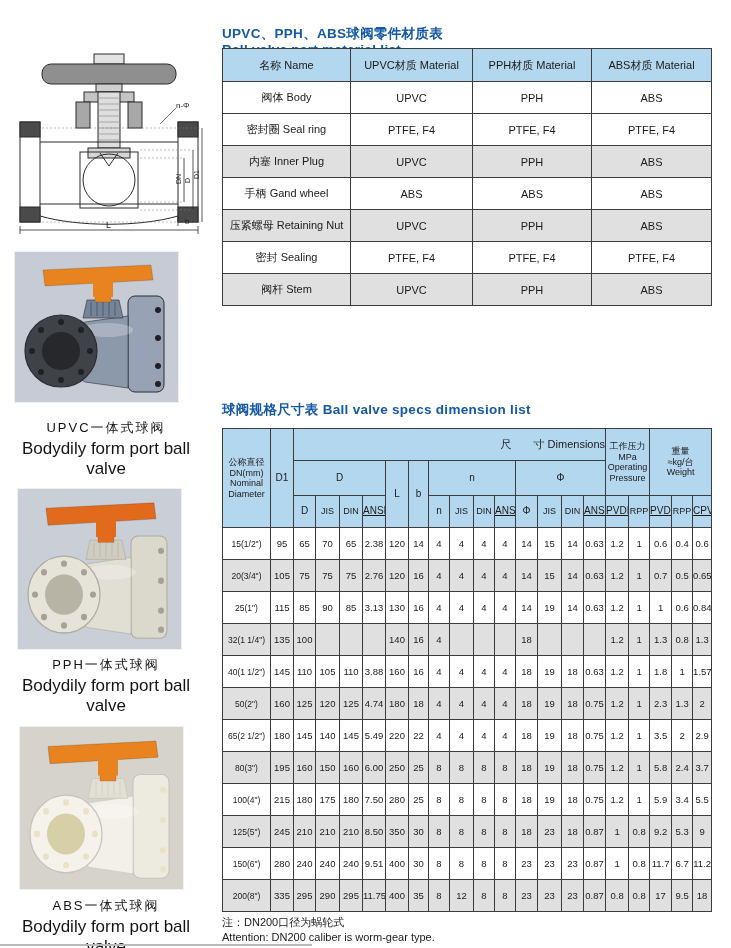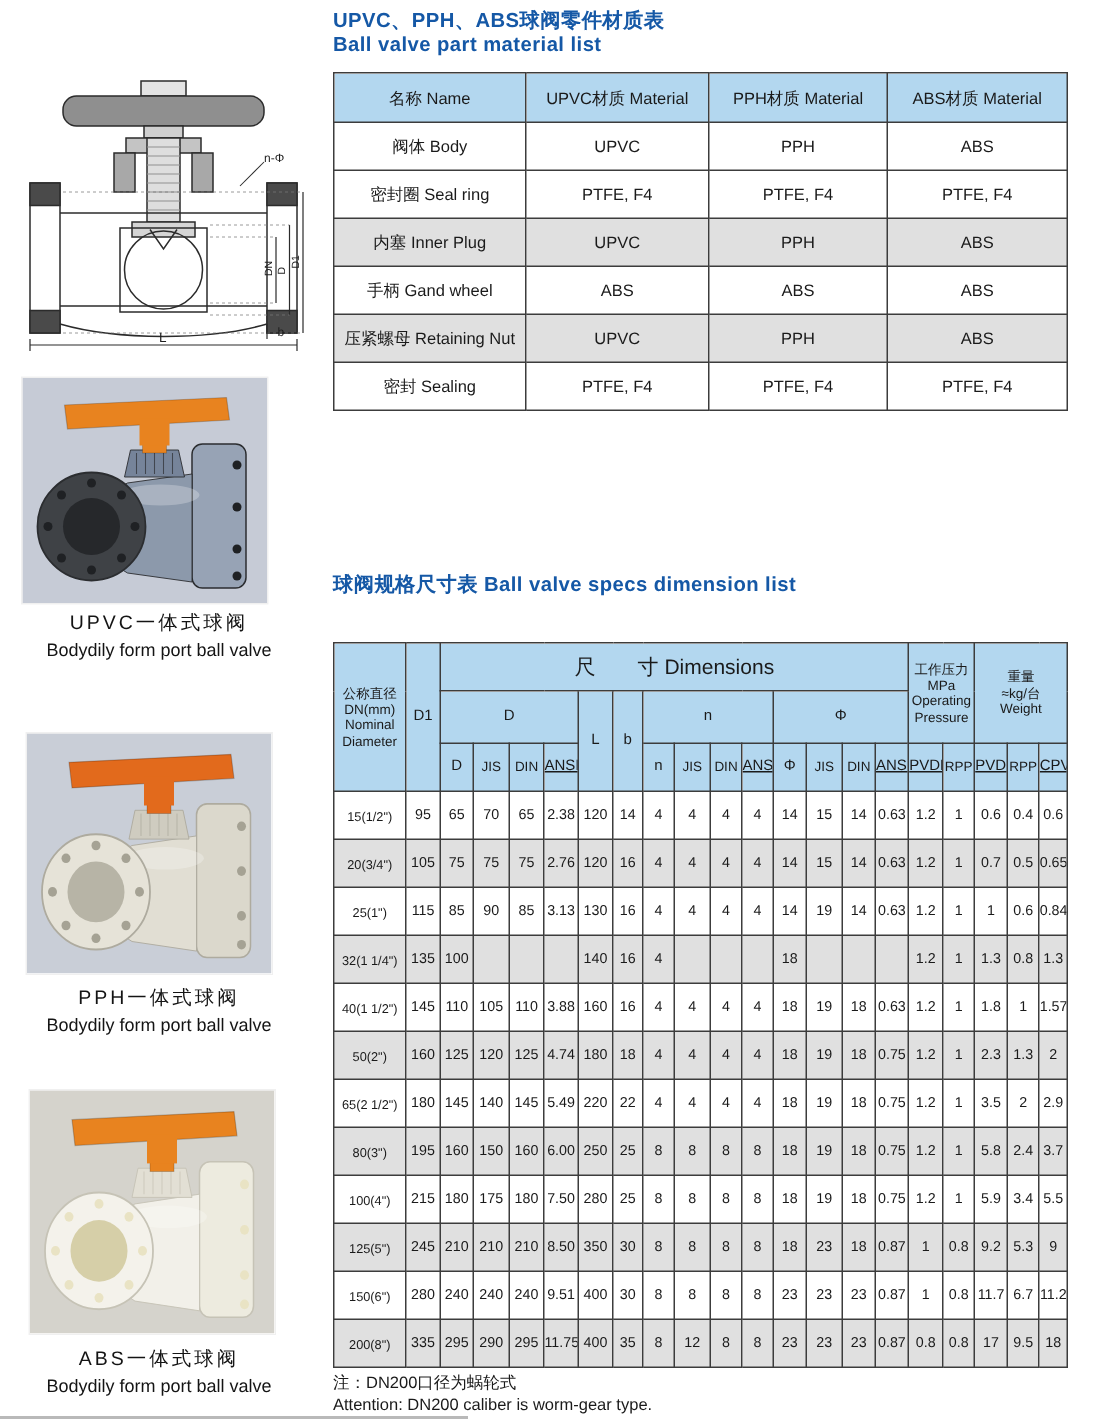--- a/index.html
+++ b/index.html
@@ -1,59 +1,59 @@
 <!DOCTYPE html>
 <html><head>
 <meta charset="utf-8">
 <style>
   html,body{margin:0;padding:0;background:#fff;}
   body{font-family:"Liberation Sans","DejaVu Sans",sans-serif;color:#1a1a1a;}
   .page{position:relative;width:731px;height:948px;background:#fff;overflow:hidden;}
 
   
   .sec-title{position:absolute;left:222px;color:#1558a6;font-weight:bold;
-             font-size:13.5px;line-height:16px;letter-spacing:.3px;}
+             font-size:13.5px;line-height:16px;letter-spacing:.3px;margin-top:20px;}
   #material-title{top:6px;}
   #dimension-title{top:382px;}
 
   
   table{border-collapse:collapse;table-layout:fixed;}
   th,td{border:1px solid #3c3c3c;text-align:center;vertical-align:middle;
         padding:0;overflow:hidden;}
   thead th{background:#b3d7ef;font-weight:normal;}
   tr.alt td{background:#e0e0e0;}
   tr.plain td{background:#ffffff;}
   .pre{white-space:pre-line;}
 
   #material-table{position:absolute;left:222px;top:48px;width:489px;font-size:11px;}
   #material-table thead th{height:32px;}
   #material-table td{height:31px;}
 
   #dimension-table{position:absolute;left:222px;top:428px;width:489px;}
   #dimension-table thead th{font-size:9px;line-height:10.5px;}
-  #dimension-table th.big{font-size:14px;}
+  #dimension-table th.big{font-size:11px;text-align:right;}
   #dimension-table th.mid{font-size:10px;}
   #dimension-table th.tiny{font-size:10px;text-decoration:underline;}
   #dimension-table td{height:31px;font-size:9.5px;}
   #dimension-table td:first-child{font-size:8.5px;}
   tr.hr1 th{height:31px;} tr.hr2 th{height:34px;} tr.hr3 th{height:31px;}
 
   
   #footnote{position:absolute;left:222px;top:915px;font-size:11px;line-height:15px;color:#1a1a1a;}
 
   
   #tech-drawing{position:absolute;left:8px;top:52px;width:202px;height:184px;}
   .photo{position:absolute;width:163px;box-shadow:0 0 0 1px rgba(0,0,0,.06);}
   #photo-0{left:15px;top:252px;height:150px;}
   #photo-1{left:18px;top:489px;height:160px;}
   #photo-2{left:20px;top:727px;height:162px;}
   .caption{position:absolute;left:0;width:212px;text-align:center;color:#141414;}
   .caption .zh{font-size:13px;letter-spacing:2px;}
-  .caption .en{font-size:12px;margin-top:2px;}
-  #caption-0{top:406px;} #caption-1{top:656px;} #caption-2{top:897px;}
+  .caption .en{font-size:17px;margin-top:2px;}
+  #caption-0{top:419px;} #caption-1{top:656px;} #caption-2{top:897px;}
   #bottom-rule{position:absolute;left:0;top:944px;width:312px;height:2px;background:#b9b9b9;}
 </style>
 </head>
 <body>
 
 <div class="page">
 
   <div class="sec-title" id="material-title">
     <div>UPVC、PPH、ABS球阀零件材质表</div>
     <div>Ball valve part material list</div>
@@ -103,20 +103,26 @@
           <td>压紧螺母 Retaining Nut</td>
           <td>UPVC</td>
           <td>PPH</td>
           <td>ABS</td>
         </tr>
         <tr class="plain">
           <td>密封 Sealing</td>
           <td>PTFE, F4</td>
           <td>PTFE, F4</td>
           <td>PTFE, F4</td>
+        </tr>
+        <tr class="alt">
+          <td>阀杆 Stem</td>
+          <td>UPVC</td>
+          <td>PPH</td>
+          <td>ABS</td>
         </tr>
       </tbody>
   </table>
 
   <div class="sec-title" id="dimension-title">球阀规格尺寸表 Ball valve specs dimension list</div>
 
   <table id="dimension-table">
     <colgroup>
       <col style="width:48px">
         <col style="width:23px">

